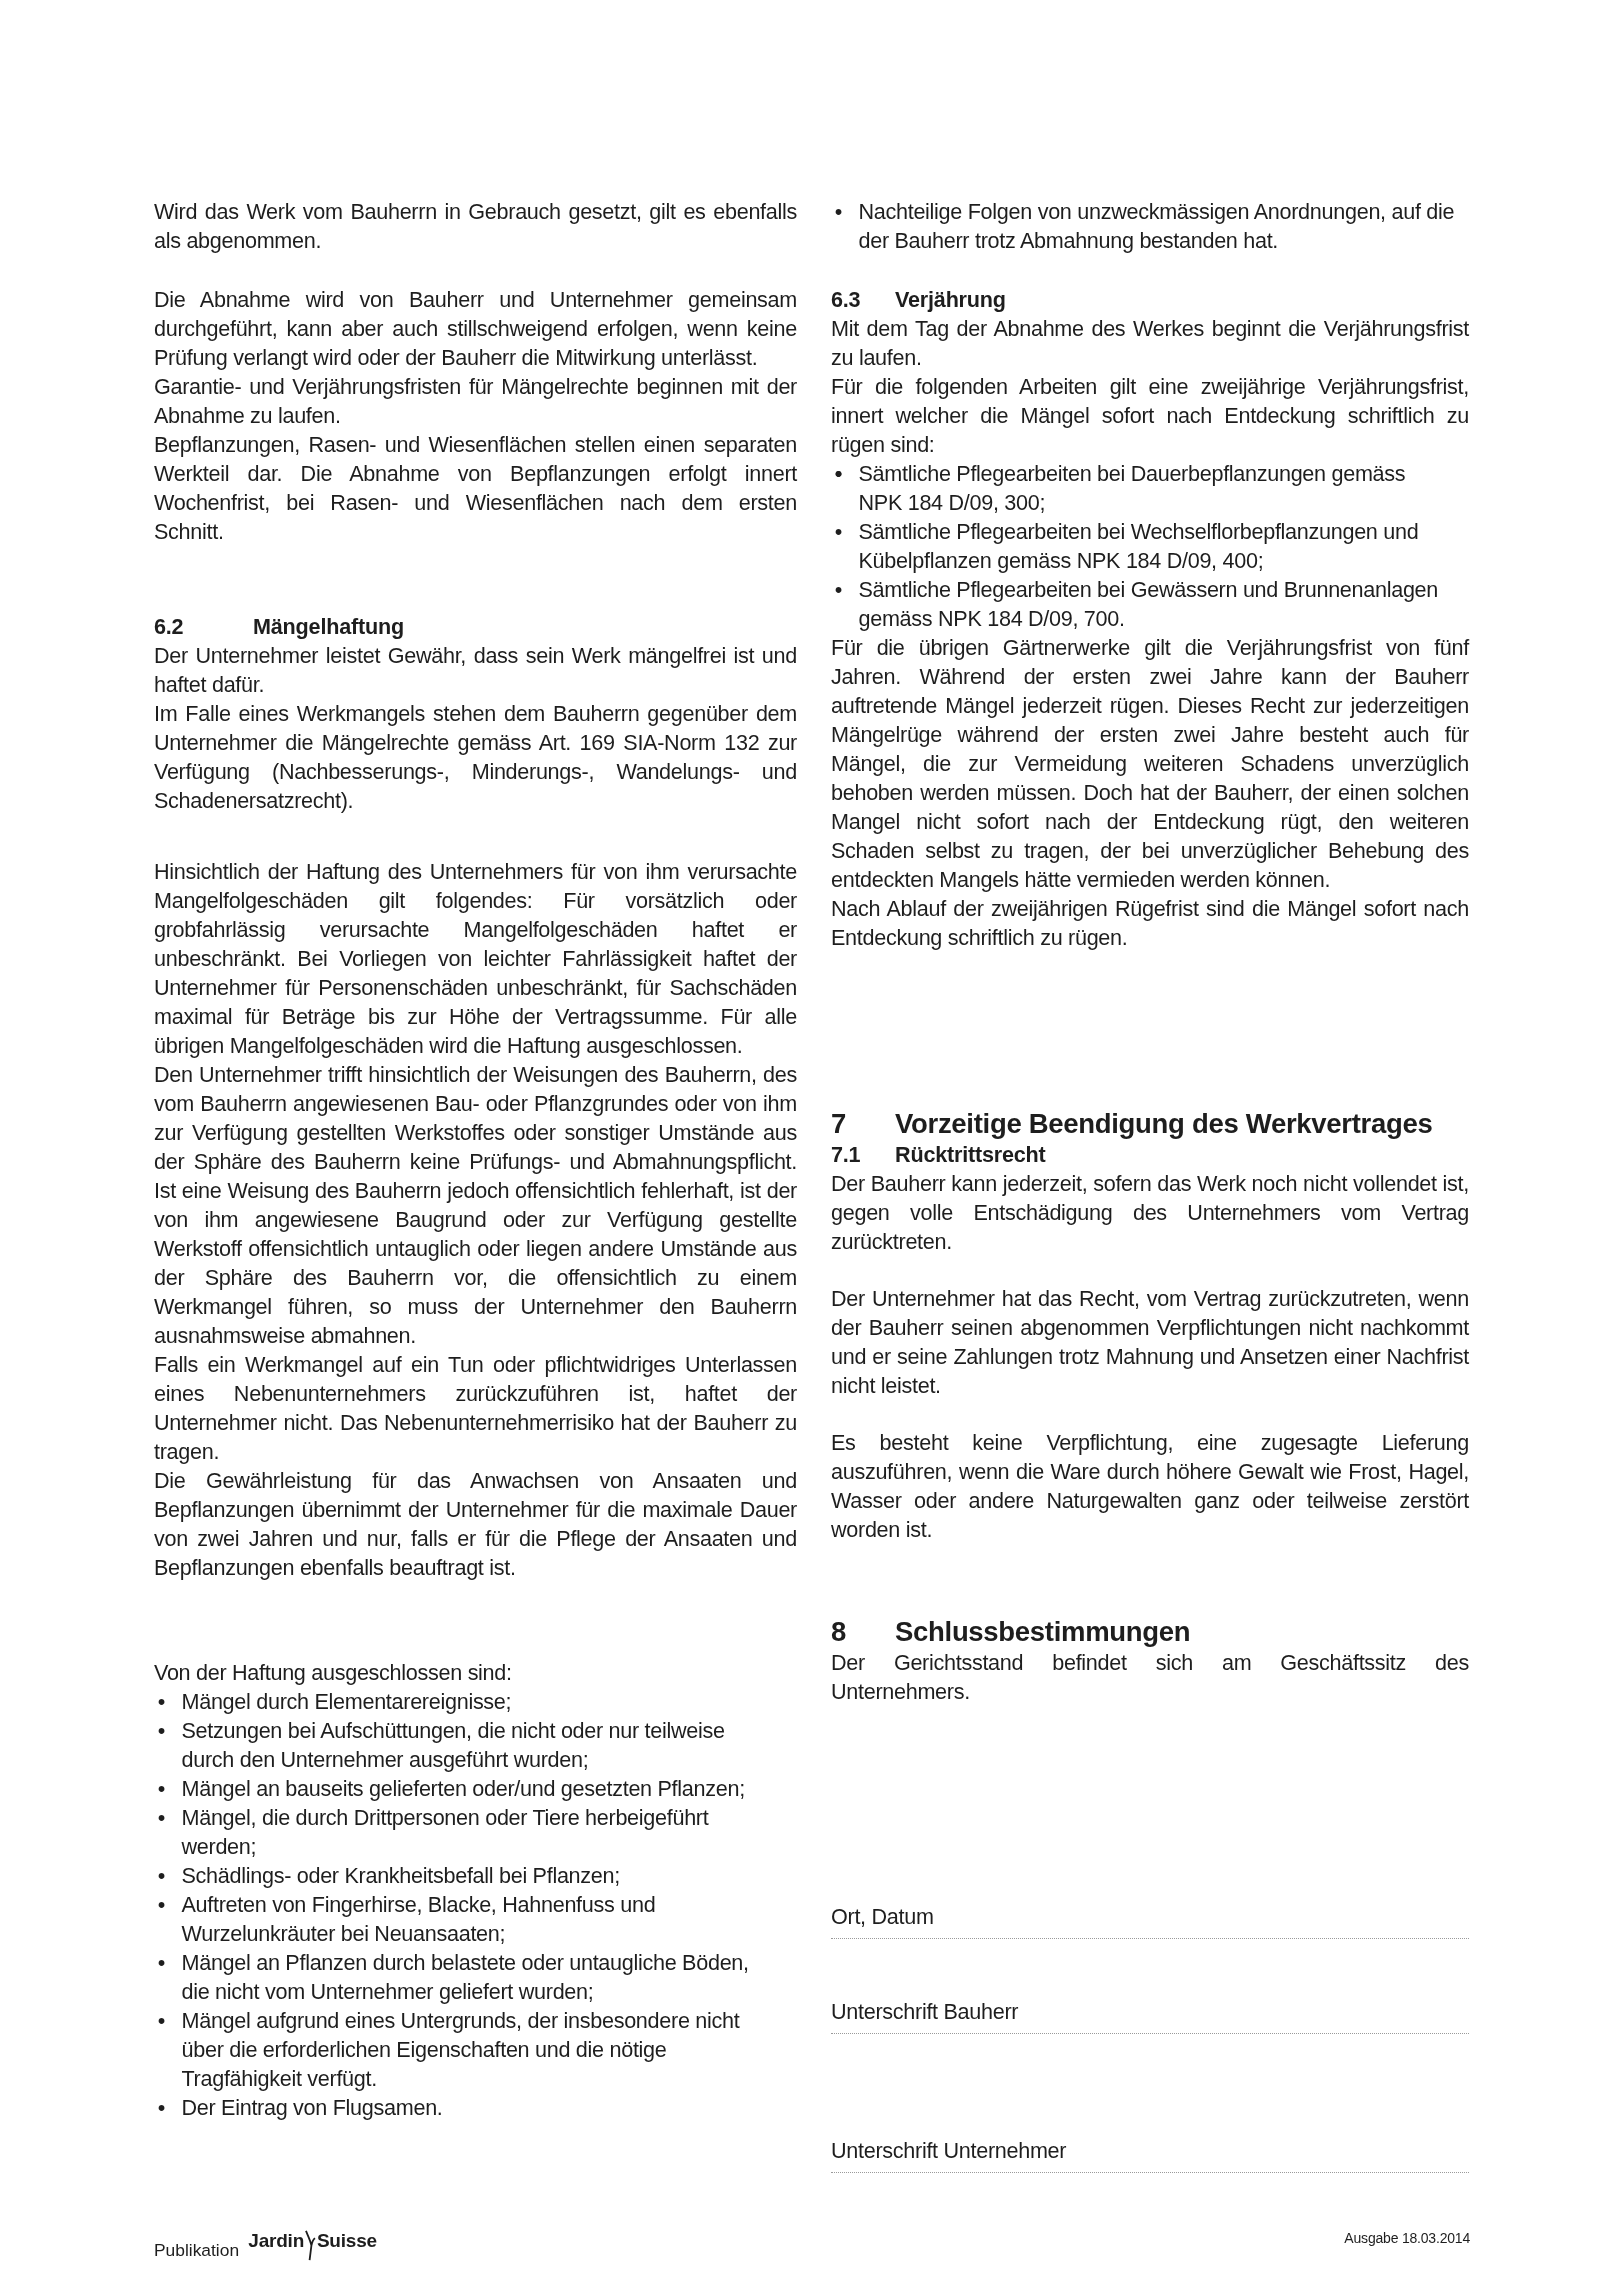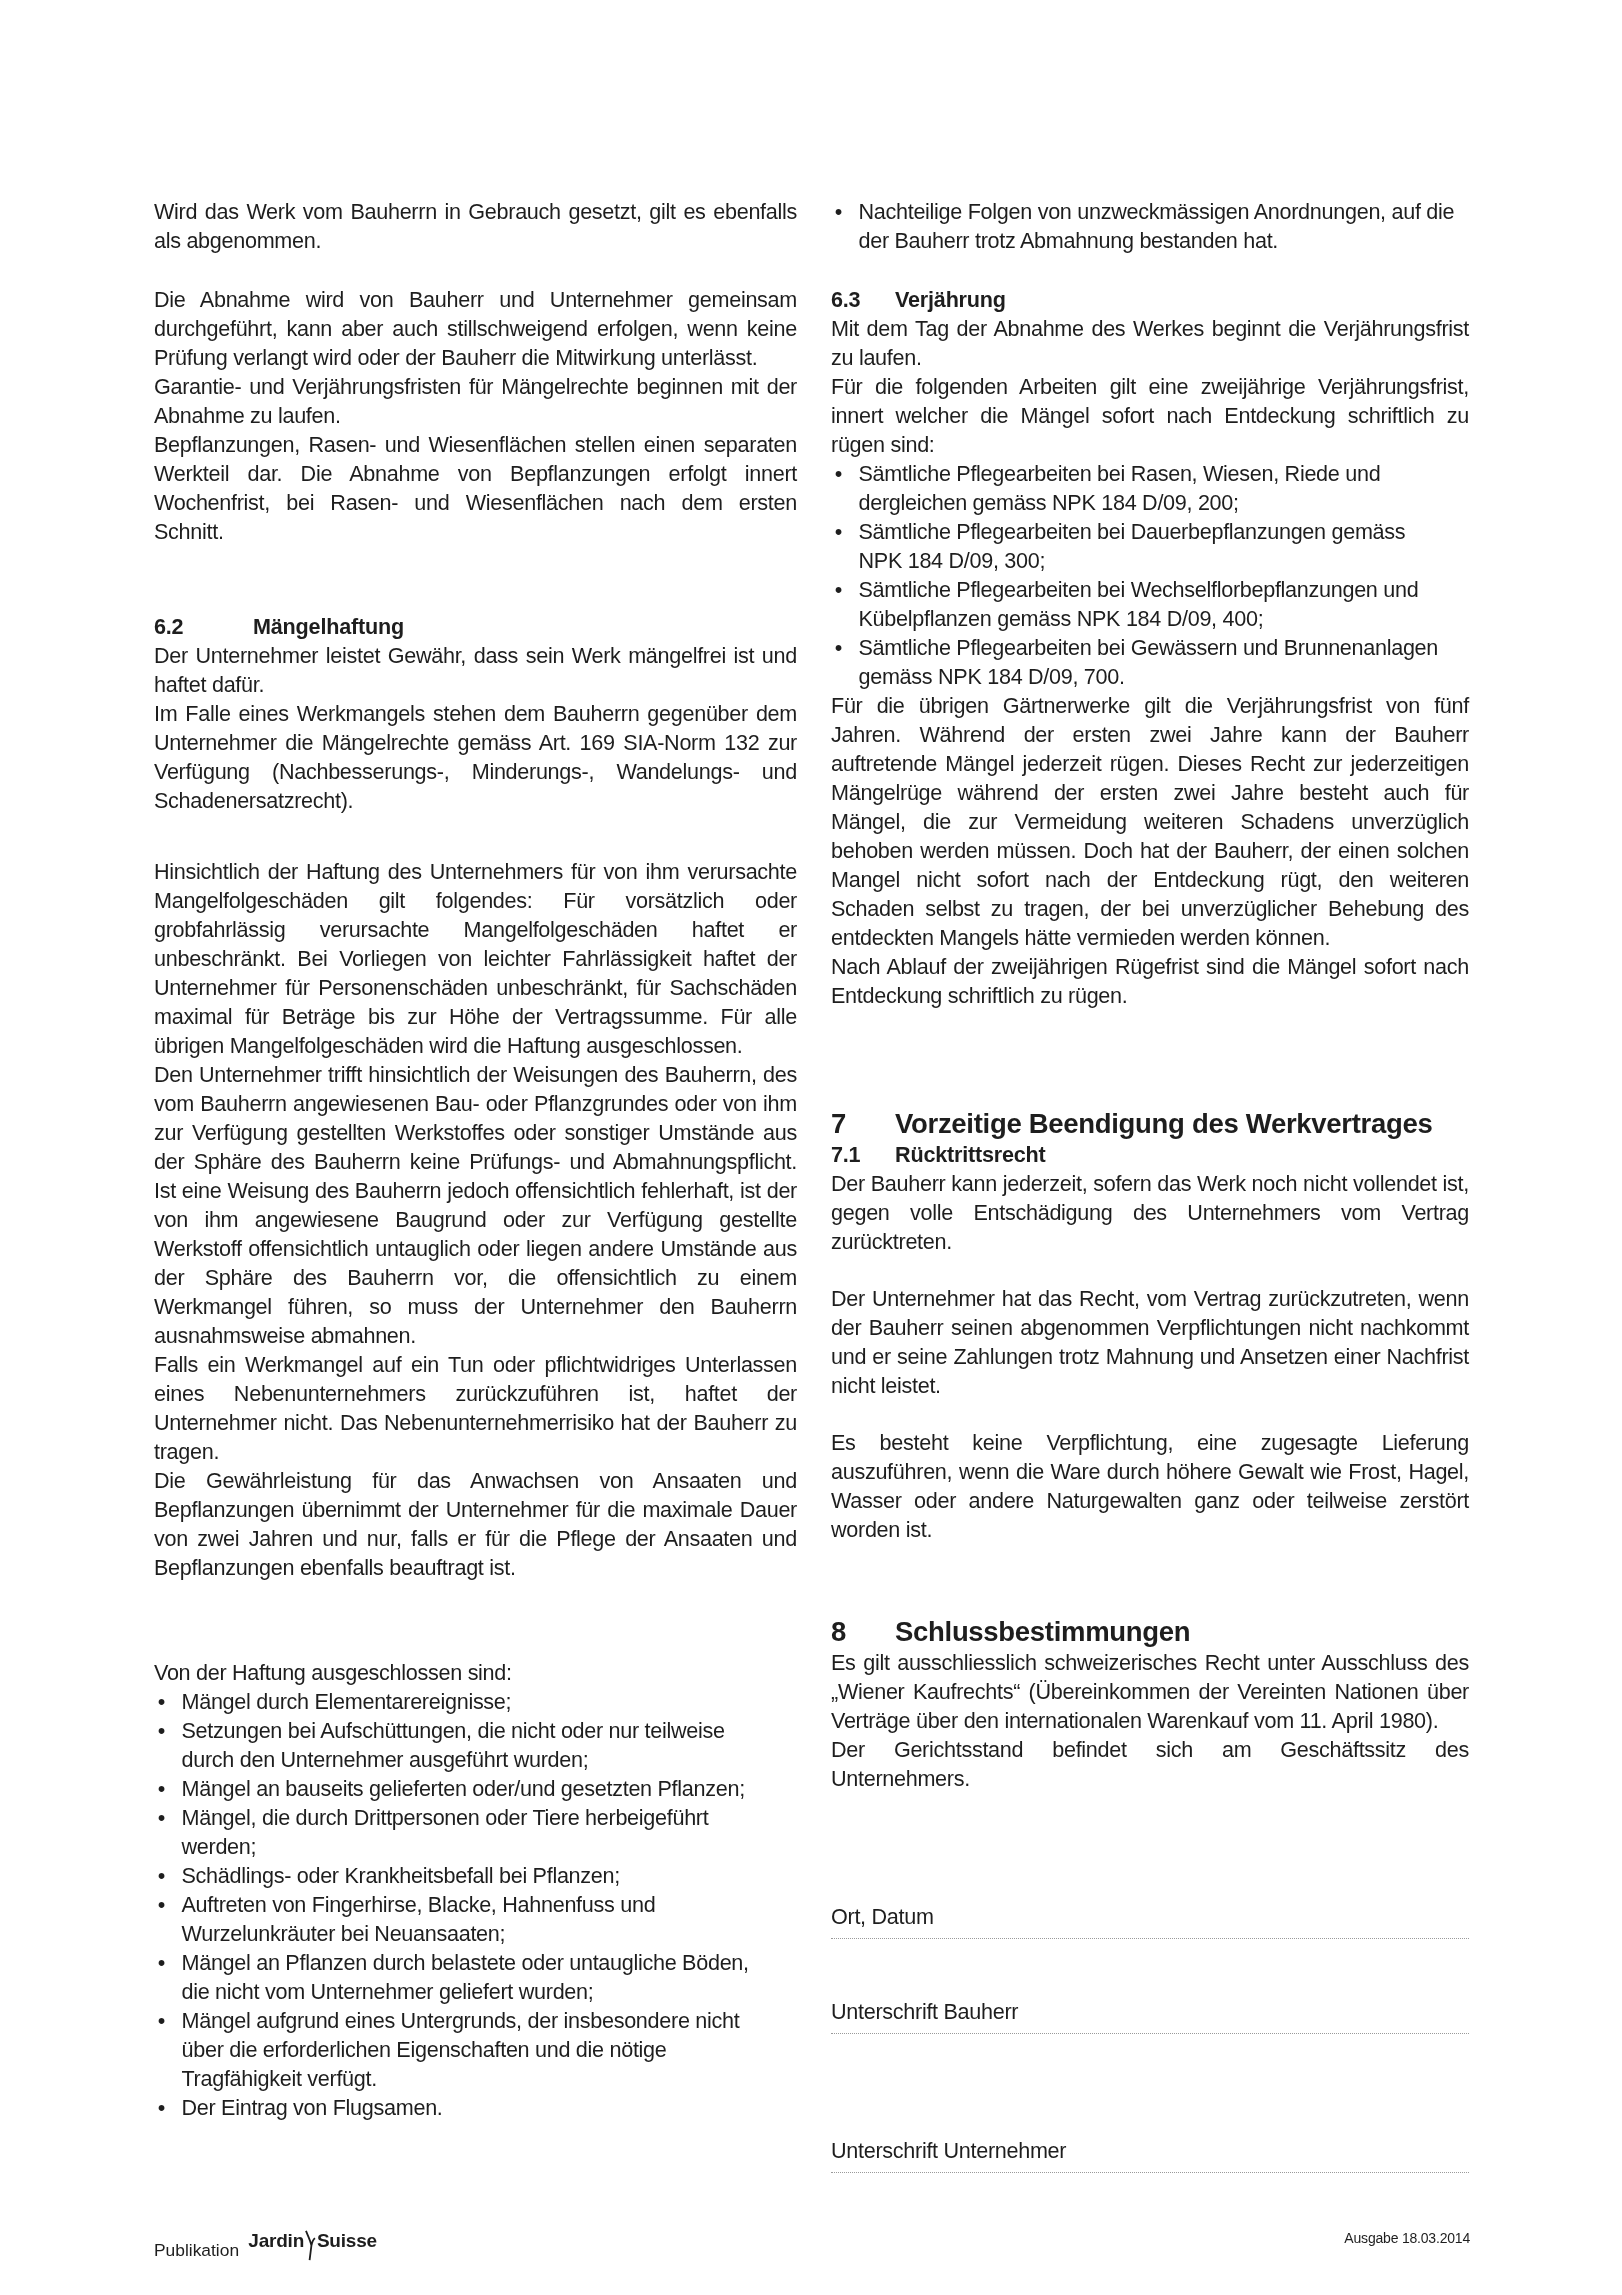--- a/index.html
+++ b/index.html
@@ -77,21 +77,21 @@
   </div>
 
   <div class="block" style="top:285px;">
     <div class="h2">
       <span class="num" style="width:64px;">6.3</span>
       <span>Verjährung</span>
     </div>
     <p>Mit dem Tag der Abnahme des Werkes beginnt die Verjährungsfrist zu laufen.</p>
     <p>Für die folgenden Arbeiten gilt eine zweijährige Verjährungsfrist, innert welcher die Mängel sofort nach Entdeckung schriftlich zu rügen sind:</p>
     <ul>
-      <li style="padding-right:9.2px;"><span class="bullet">•</span><span>Sämtliche Pflegearbeiten bei Rasen, Wiesen, Riede und dergleichen gemäss NPK 184 D/09, 200;</span></li>
+      <li style="padding-right:9.2px;"><span class="bullet">•</span></li>
       <li style="padding-right:18.4px;"><span class="bullet">•</span><span>Sämtliche Pflegearbeiten bei Dauerbepflanzungen gemäss NPK 184 D/09, 300;</span></li>
       <li><span class="bullet">•</span><span>Sämtliche Pflegearbeiten bei Wechselflorbepflanzungen und Kübelpflanzen gemäss NPK 184 D/09, 400;</span></li>
       <li style="padding-right:18.4px;"><span class="bullet">•</span><span>Sämtliche Pflegearbeiten bei Gewässern und Brunnenanlagen gemäss NPK 184 D/09, 700.</span></li>
     </ul>
     <p>Für die übrigen Gärtnerwerke gilt die Verjährungsfrist von fünf Jahren. Während der ersten zwei Jahre kann der Bauherr auftretende Mängel jederzeit rügen. Dieses Recht zur jederzeitigen Mängelrüge während der ersten zwei Jahre besteht auch für Mängel, die zur Vermeidung weiteren Schadens unverzüglich behoben werden müssen. Doch hat der Bauherr, der einen solchen Mangel nicht sofort nach der Entdeckung rügt, den weiteren Schaden selbst zu tragen, der bei unverzüglicher Behebung des entdeckten Mangels hätte vermieden werden können.</p>
     <p>Nach Ablauf der zweijährigen Rügefrist sind die Mängel sofort nach Entdeckung schriftlich zu rügen.</p>
   </div>
 
   <div class="block" style="top:1107px;">
     <div class="h1">
@@ -110,21 +110,20 @@
   </div>
   <div class="block" style="top:1428px;">
     <p>Es besteht keine Verpflichtung, eine zugesagte Lieferung auszuführen, wenn die Ware durch höhere Gewalt wie Frost, Hagel, Wasser oder andere Naturgewalten ganz oder teilweise zerstört worden ist.</p>
   </div>
 
   <div class="block" style="top:1615px;">
     <div class="h1">
       <span style="width:64px;">8</span>
       <span>Schlussbestimmungen</span>
     </div>
-    <p>Es gilt ausschliesslich schweizerisches Recht unter Ausschluss des „Wiener Kaufrechts“ (Übereinkommen der Vereinten Nationen über Verträge über den internationalen Warenkauf vom 11. April 1980).</p>
     <p>Der Gerichtsstand befindet sich am Geschäftssitz des Unternehmers.</p>
   </div>
 
   <div class="block" style="top:1902px;">
     <div class="sig-label">Ort, Datum</div>
     <div class="dots"></div>
   </div>
   <div class="block" style="top:1997px;">
     <div class="sig-label">Unterschrift Bauherr</div>
     <div class="dots"></div>

